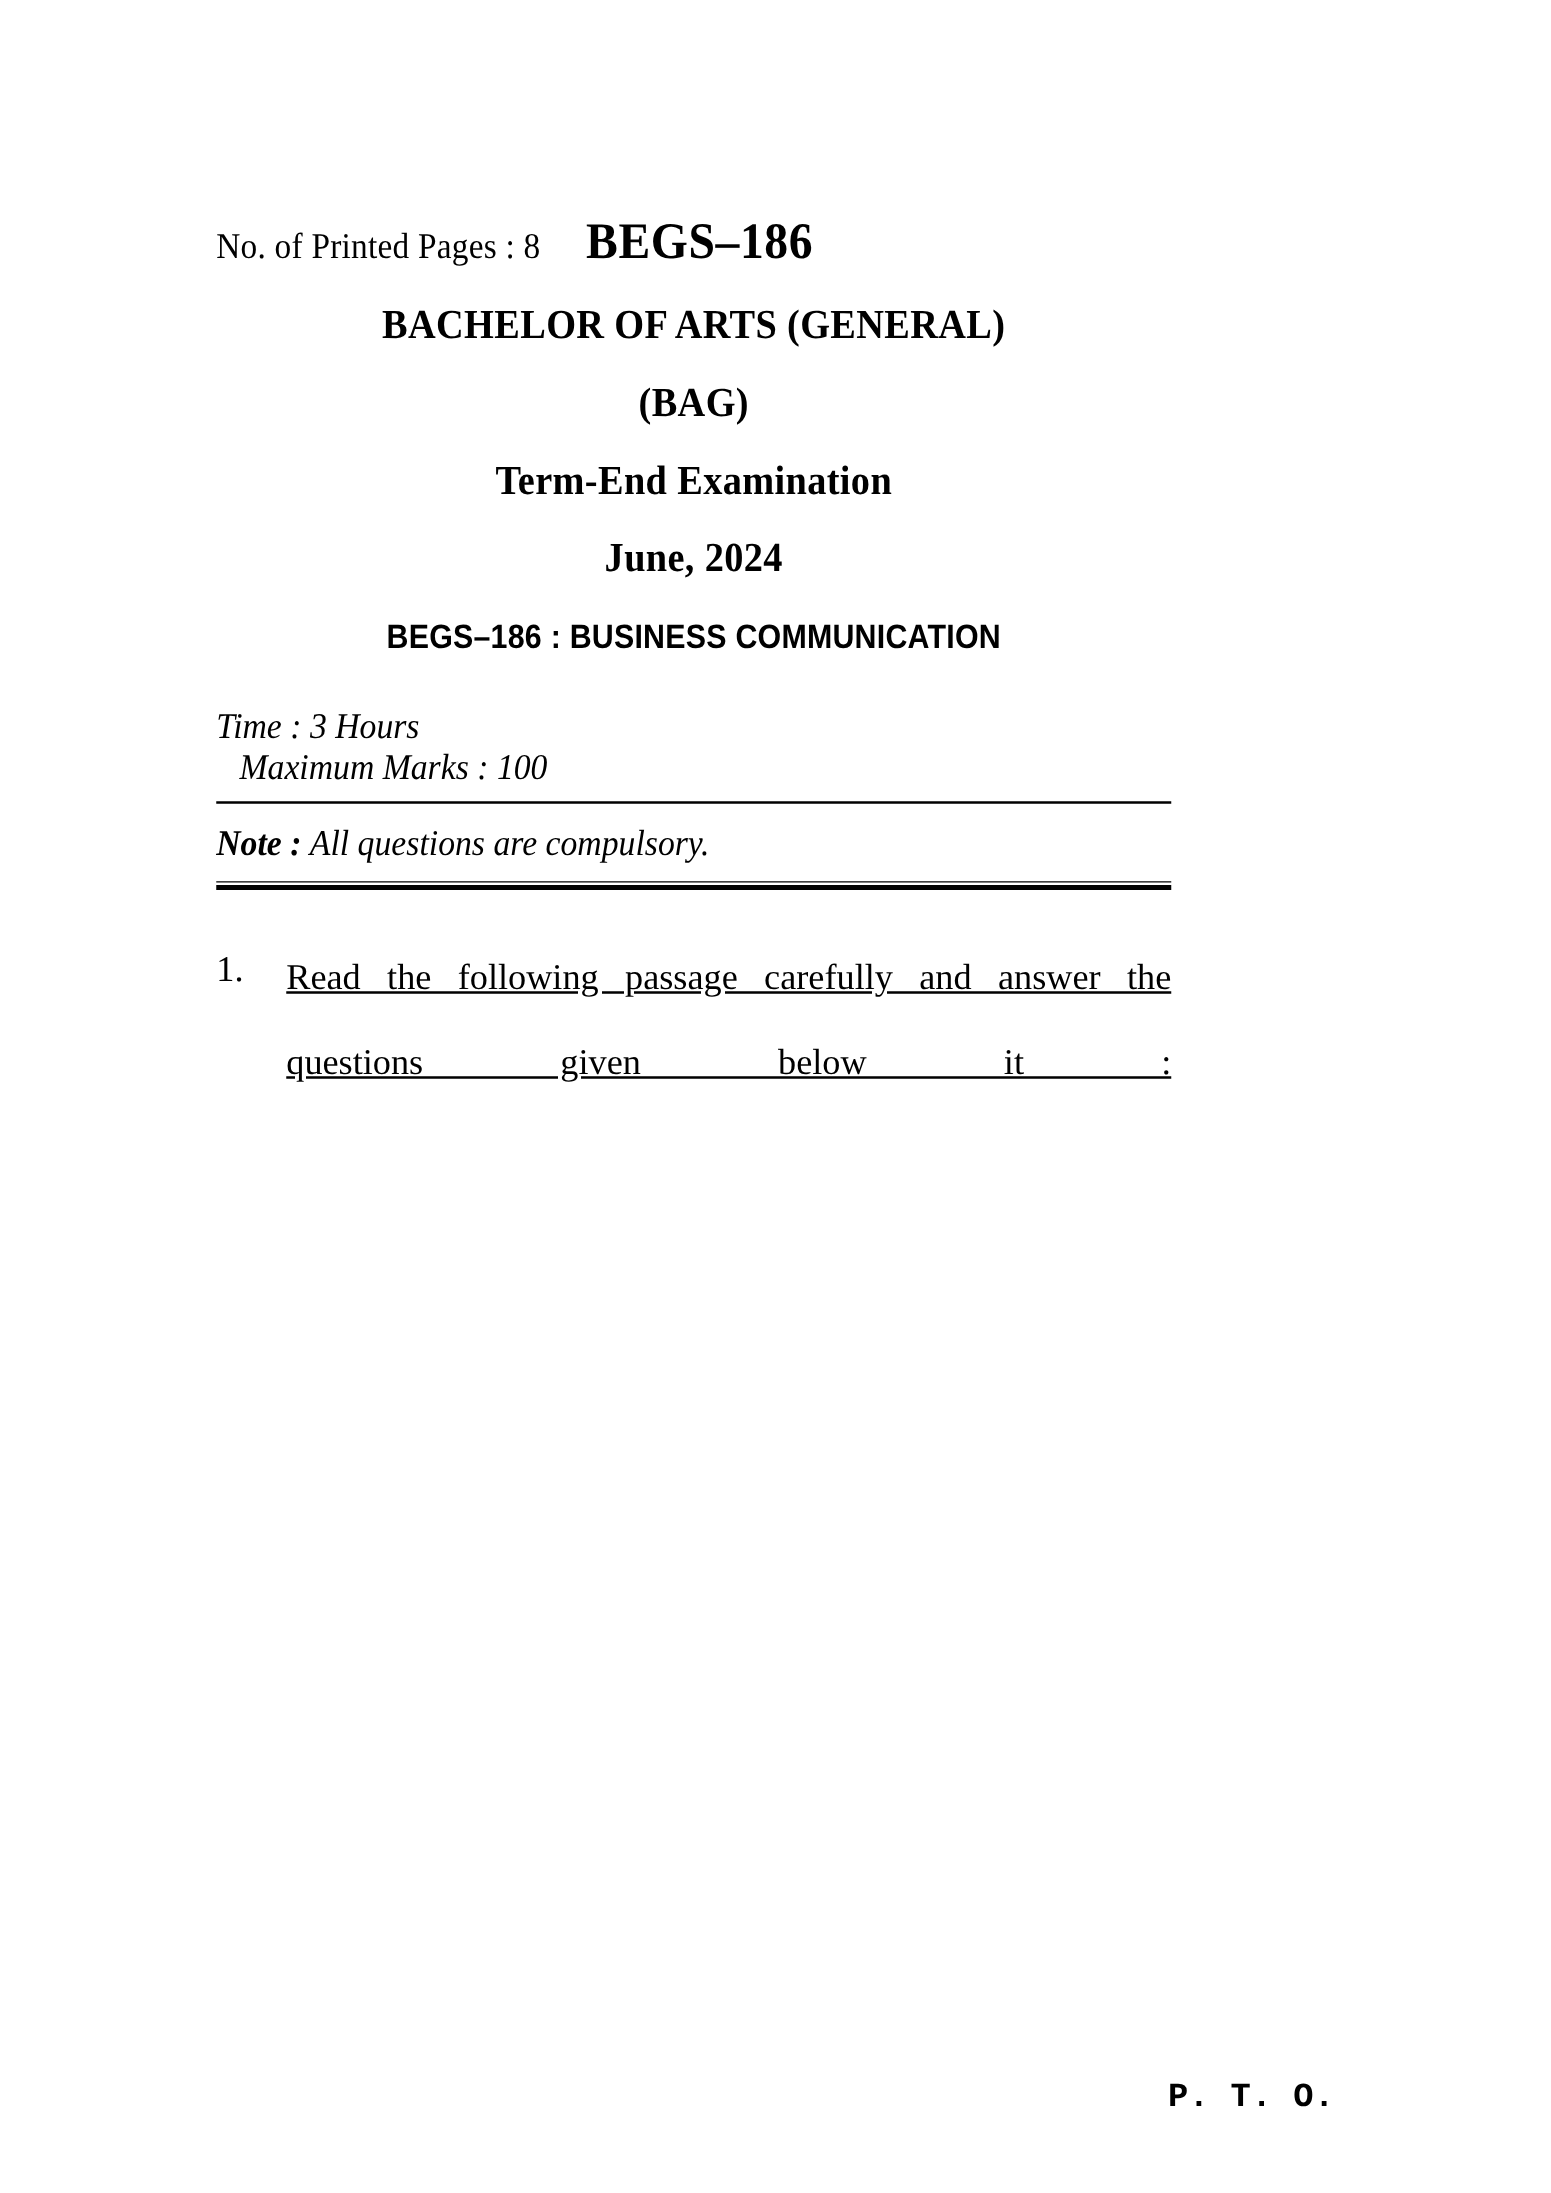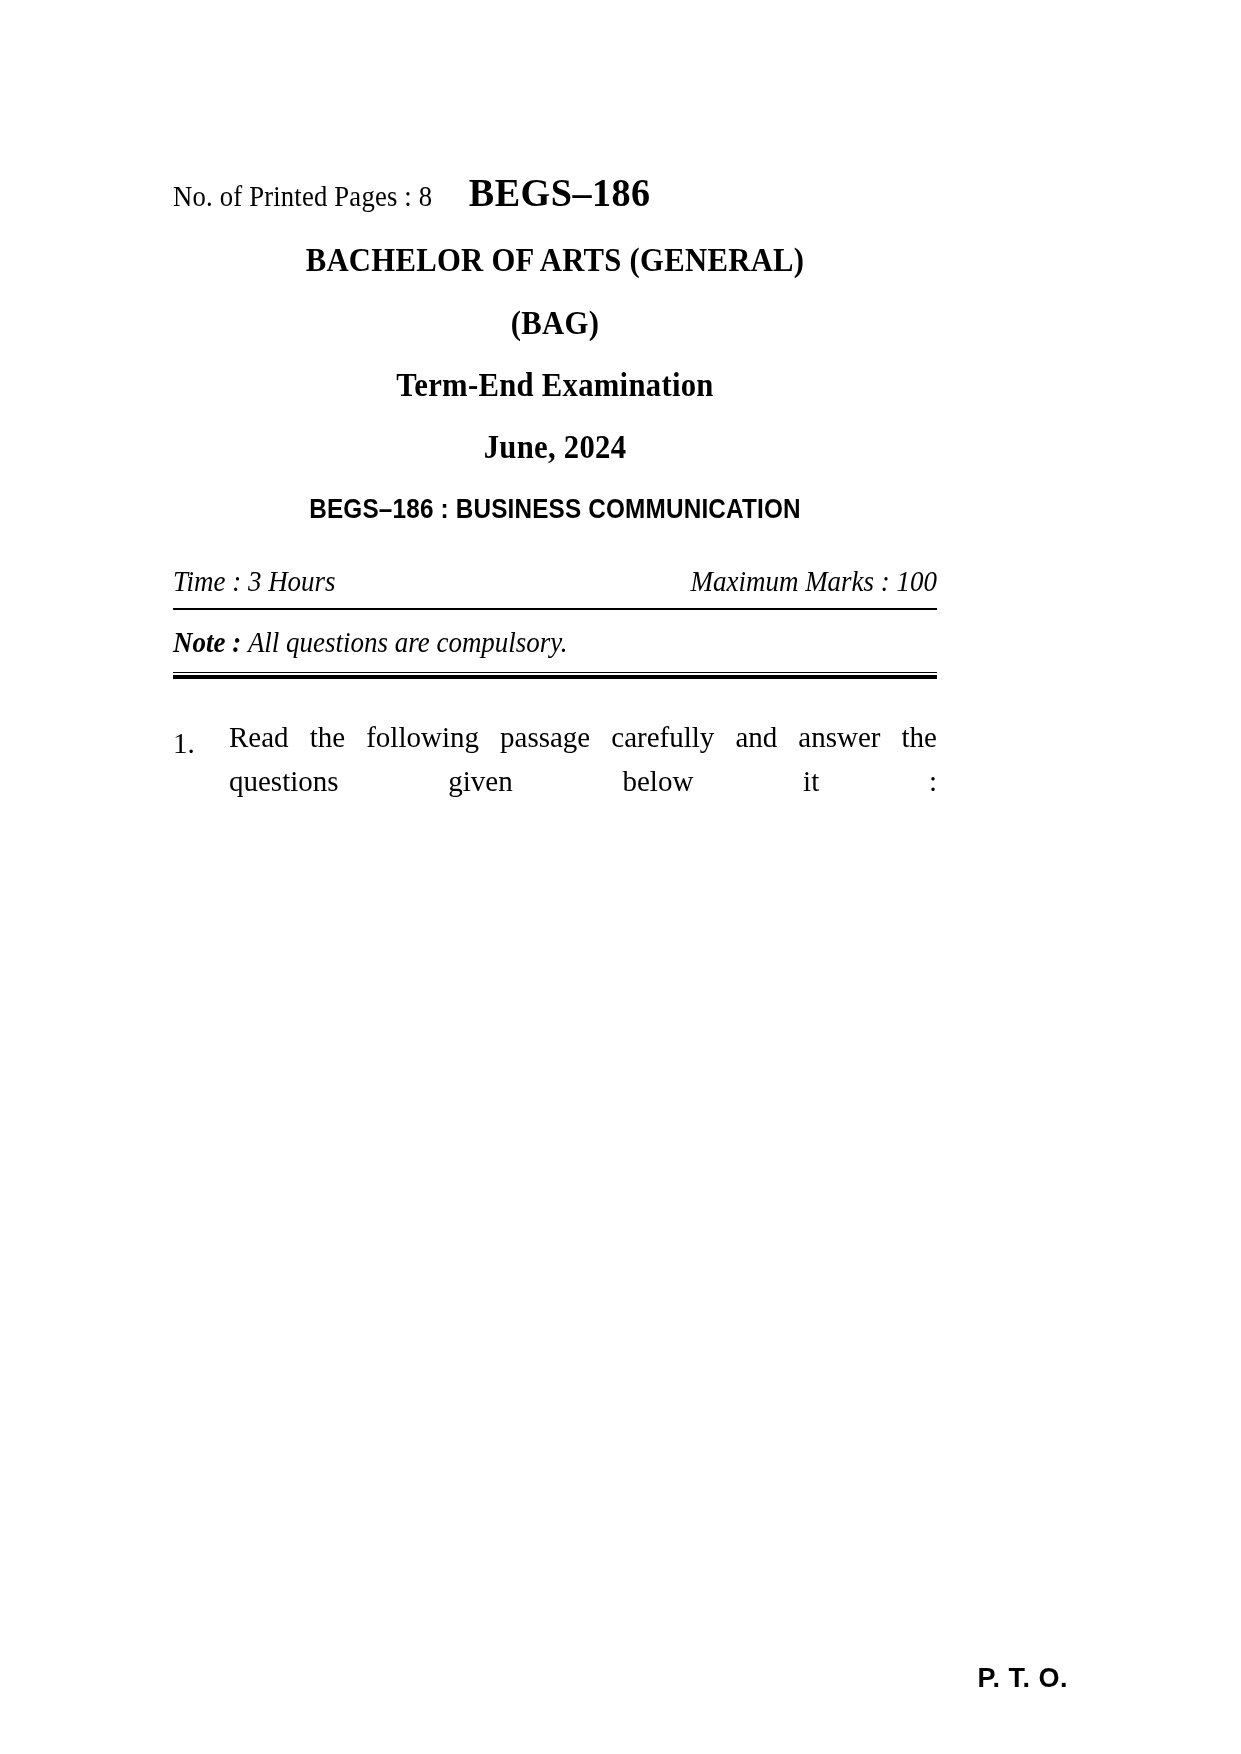--- a/index.html
+++ b/index.html
@@ -87,20 +87,21 @@
 
   
   .meta-row {
     display: flex;
     justify-content: space-between;
     align-items: baseline;
     margin-top: 40px;
     font-style: italic;
     font-size: 29px;
     white-space: nowrap;
+    flex-direction: column;
   }
 
   .meta-row .meta-left {
     transform: scaleX(0.93);
     transform-origin: left center;
   }
 
   .meta-row .meta-right {
     transform: scaleX(0.93);
     transform-origin: right center;
@@ -155,43 +156,44 @@
     font-size: 29px;
     line-height: 56px;
   }
 
   .q-body {
     flex: 1 1 auto;
   }
 
   .para {
     font-size: 29px;
-    line-height: 44px;
+    line-height: 68px;
     text-align: justify;
     text-justify: inter-word;
     margin: 0;
+    text-decoration: underline;
   }
 
   .para + .para {
     margin-top: 8px;
   }
 
   
   .para::after {
     content: "";
     display: inline-block;
     width: 100%;
   }
 
   
   .pto {
     position: absolute;
     right: 173px;
     bottom: 60px;
-    font-family: Liberation Sans, sans-serif;
+    font-family: Liberation Mono, monospace;
     font-weight: bold;
     font-size: 27px;
     letter-spacing: 0.5px;
   }
 </style>
 </head>
 <body>
 
 <div class="page">
 

